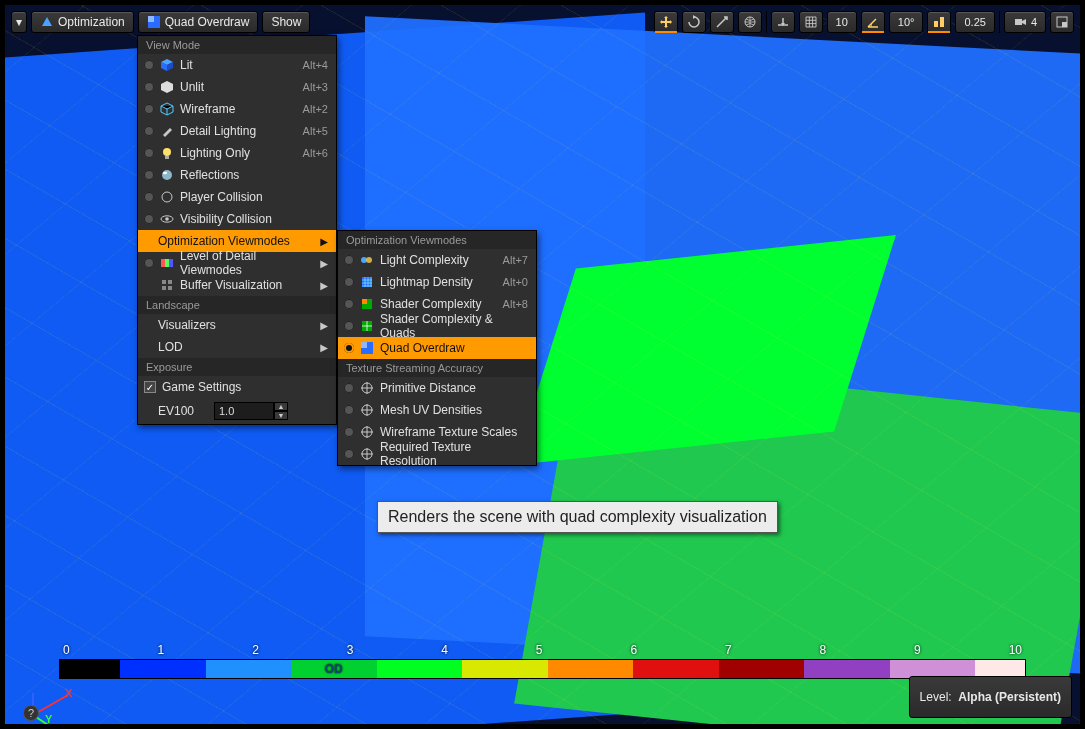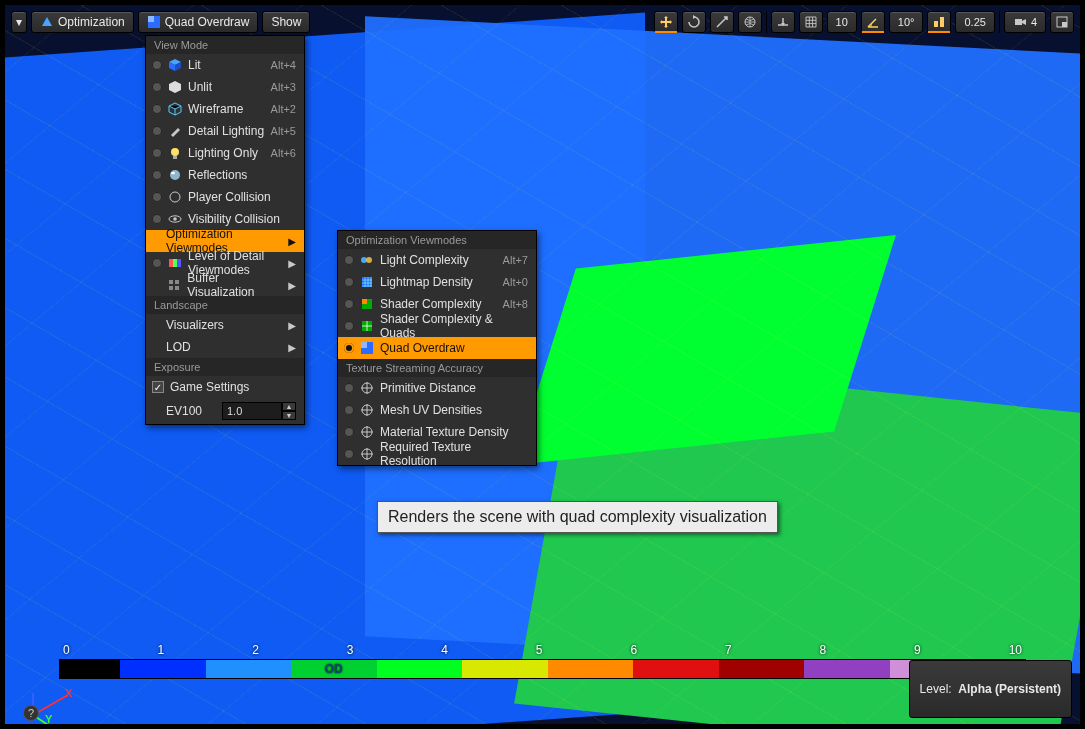--- a/index.html
+++ b/index.html
@@ -77,21 +77,21 @@
   .legend .lead { flex:0 0 60px; }
 
   
   .axis { position:absolute; left:18px; top:680px; width:50px; height:40px; }
   .axis .lx { position:absolute; color:#f33; font-size:11px; left:42px; top:2px; font-weight:bold;}
   .axis .ly { position:absolute; color:#3f3; font-size:11px; left:22px; top:28px; font-weight:bold;}
   .axis svg { position:absolute; left:0; top:0; }
   .qmark { position:absolute; left:18px; top:700px; width:16px; height:16px; background:#333; color:#ccc; border-radius:50%; font-size:11px; display:flex; align-items:center; justify-content:center; border:1px solid #555;}
 
   
-  .level-label { position:absolute; right:8px; bottom:6px; background:linear-gradient(#3a3a3a,#2a2a2a); border:1px solid #000; border-radius:3px; color:#e8e8e8; font-size:12px; padding:21px 10px; }
+  .level-label { position:absolute; right:8px; bottom:6px; background:linear-gradient(#3a3a3a,#2a2a2a); border:1px solid #000; border-radius:3px; color:#e8e8e8; font-size:12px; padding:13px 10px; }
 
   .dashed-grid-hint { position:absolute; inset:0; pointer-events:none;
     background-image:
       repeating-linear-gradient(30deg, rgba(255,255,0,0.08) 0 1px, transparent 1px 60px),
       repeating-linear-gradient(-40deg, rgba(255,255,0,0.05) 0 1px, transparent 1px 70px);
   }
 </style>
 </head>
 <body>
 
@@ -198,21 +198,21 @@
       <span>4</span>
     </div>
     <div class="pill square">
       <span class="ico"><svg viewBox="0 0 14 14">
             <rect x="2" y="2" width="10" height="10" stroke="#c8c8c8" fill="none"></rect>
             <rect x="7" y="7" width="5" height="5" fill="#c8c8c8"></rect>
           </svg></span>
     </div>
   </div>
 
-  <div class="menu" style="left:132px; top:30px; width:160px;margin-left:8px;">
+  <div class="menu" style="left:132px; top:30px; width:200px;">
     <div class="hdr">View Mode</div>
 
     <div class="row">
       <span class="radio"></span>
       <span class="miniico"><svg viewBox="0 0 14 14">
             <polygon points="7,1 13,4 7,7 1,4" fill="#4aa3ff"></polygon>
             <polygon points="1,4 7,7 7,13 1,10" fill="#2a6cff"></polygon>
             <polygon points="13,4 7,7 7,13 13,10" fill="#1a4ccc"></polygon>
           </svg></span>
       <span>Lit</span>
@@ -390,21 +390,21 @@
             <path d="M7 1V13M1 7H13" stroke="#c8c8c8"></path>
           </svg></span>
       <span>Mesh UV Densities</span>
     </div>
     <div class="row">
       <span class="radio"></span>
         <span class="miniico"><svg viewBox="0 0 14 14">
             <circle cx="7" cy="7" r="5" fill="none" stroke="#c8c8c8"></circle>
             <path d="M7 1V13M1 7H13" stroke="#c8c8c8"></path>
           </svg></span>
-      <span>Material Texture Density</span>
+      <span>Wireframe Texture Scales</span>
     </div>
     <div class="row">
       <span class="radio"></span>
         <span class="miniico"><svg viewBox="0 0 14 14">
             <circle cx="7" cy="7" r="5" fill="none" stroke="#c8c8c8"></circle>
             <path d="M7 1V13M1 7H13" stroke="#c8c8c8"></path>
           </svg></span>
       <span>Required Texture Resolution</span>
     </div>
   </div>

